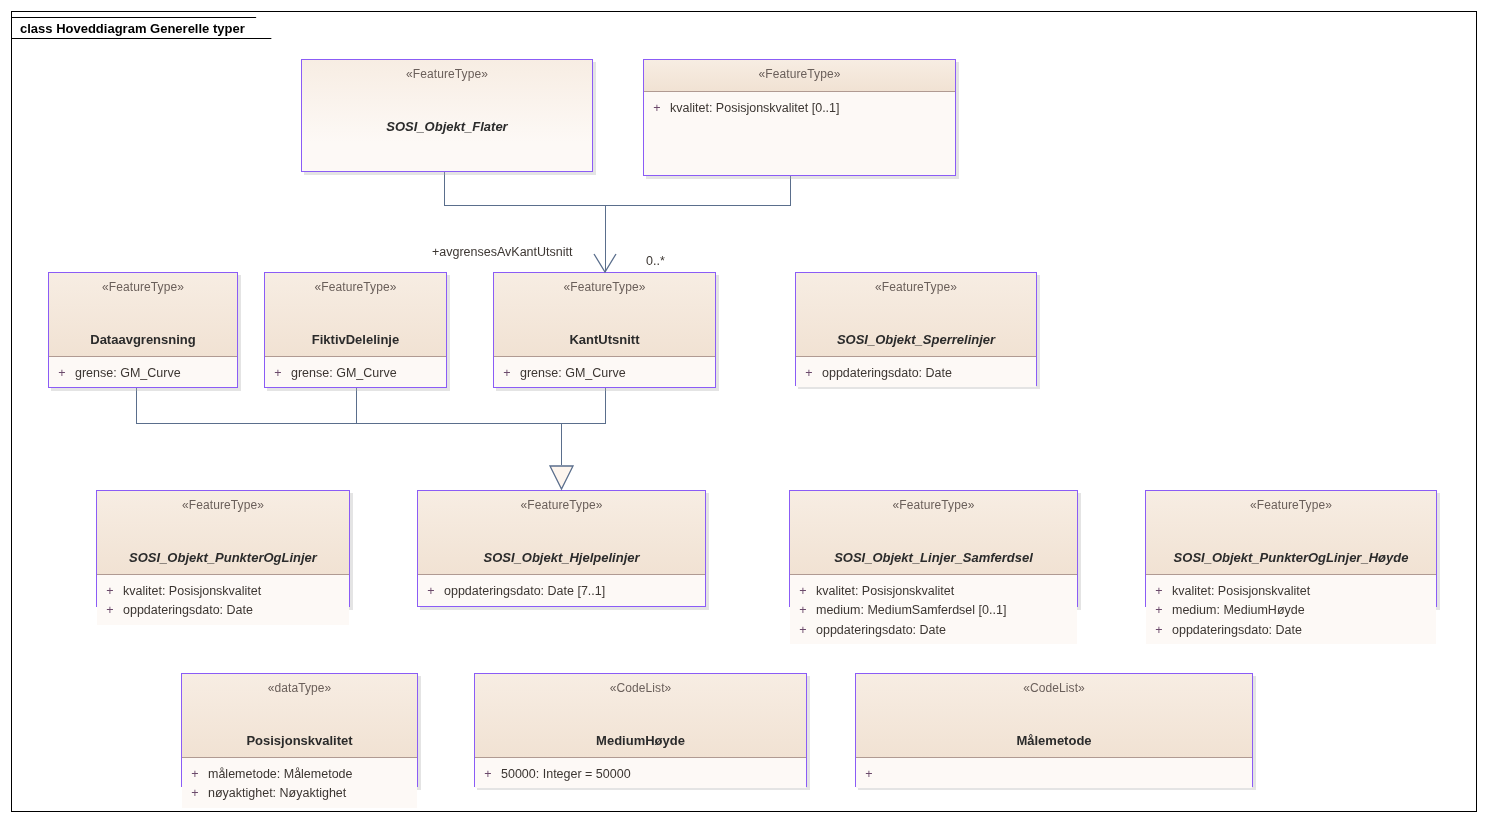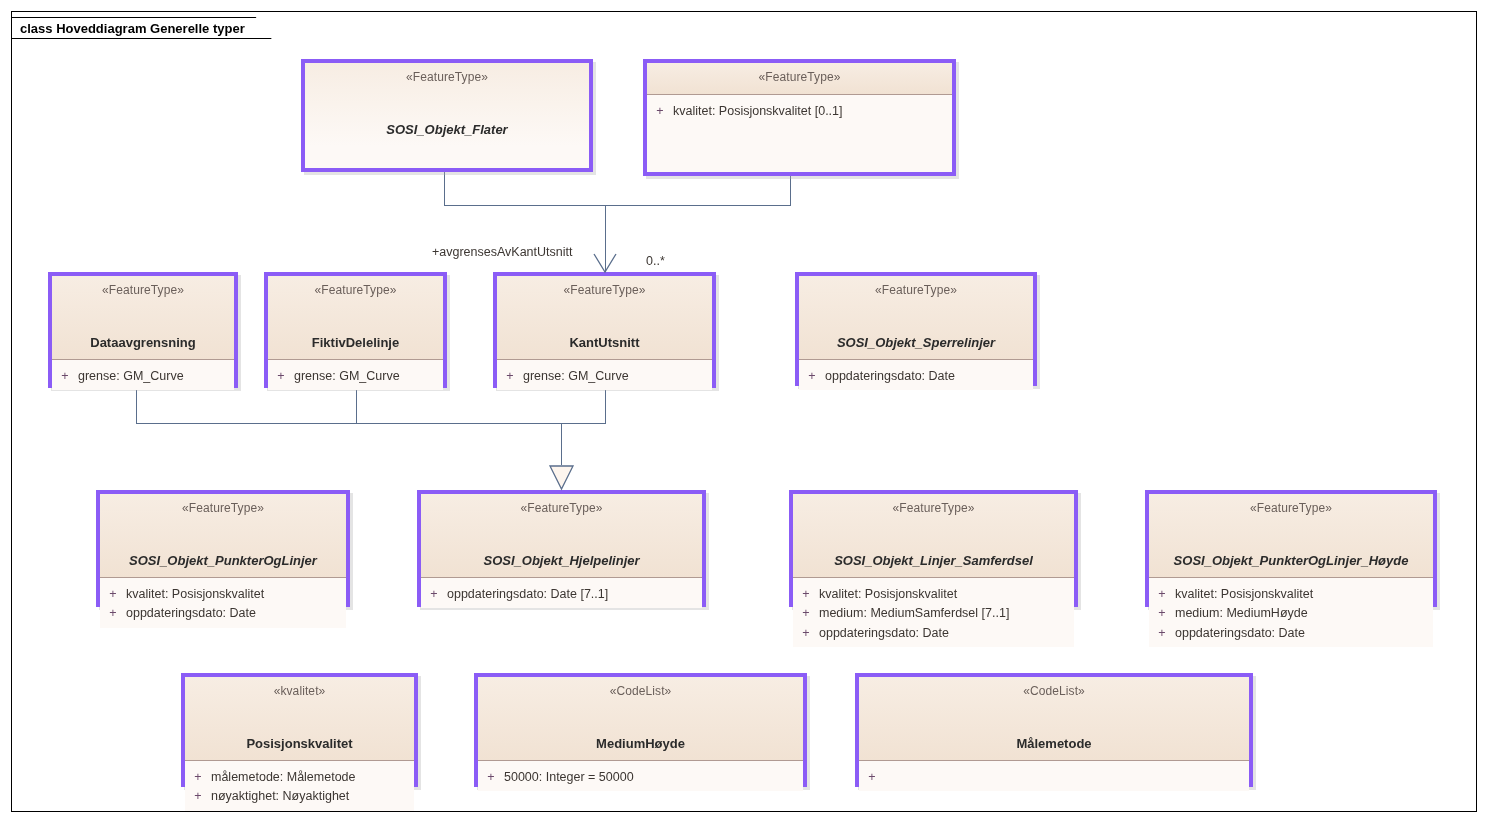--- a/index.html
+++ b/index.html
@@ -44,21 +44,21 @@
     color: #000000;
     white-space: nowrap;
     clip-path: polygon(0 0, calc(100% - 16px) 0, 100% 100%, 0 100%);
     z-index: 6;
     margin-top: 11px;
   }
   
   .uml {
     position: absolute;
     box-sizing: border-box;
-    border: 4px solid #8b5cf6;
+    border: 1px solid #8b5cf6;
     background: #fdf9f6;
     box-shadow: 3px 3px 0 rgba(170,170,170,0.32);
     z-index: 3;
   }
   .uml-head {
     box-sizing: border-box;
     border-bottom: 1px solid #b09a92;
     background: linear-gradient(to bottom, #f7ede3 0%, #f1e2d3 100%);
     text-align: center;
     padding: 7px 6px 8px 6px;
@@ -268,21 +268,21 @@
       <span class="stereo">«FeatureType»</span>
       <span class="cname abstract">SOSI_Objekt_Linjer_Samferdsel</span>
     </div>
     <div class="uml-body">
       <div class="attr">
         <span class="vis">+</span>
         <span class="sig">kvalitet: Posisjonskvalitet</span>
       </div>
       <div class="attr">
         <span class="vis">+</span>
-        <span class="sig">medium: MediumSamferdsel [7..1]</span>
+        <span class="sig">medium: MediumSamferdsel [0..1]</span>
       </div>
       <div class="attr">
         <span class="vis">+</span>
         <span class="sig">oppdateringsdato: Date</span>
       </div>
     </div>
   </div>
 
   <div class="uml" style="left:1145px; top:490px; width:292px; height:117px;">
     <div class="uml-head">
@@ -300,21 +300,21 @@
       </div>
       <div class="attr">
         <span class="vis">+</span>
         <span class="sig">oppdateringsdato: Date</span>
       </div>
     </div>
   </div>
 
   <div class="uml" style="left:181px; top:673px; width:237px; height:114px;">
     <div class="uml-head">
-      <span class="stereo">«kvalitet»</span>
+      <span class="stereo">«dataType»</span>
       <span class="cname">Posisjonskvalitet</span>
     </div>
     <div class="uml-body">
       <div class="attr">
         <span class="vis">+</span>
         <span class="sig">målemetode: Målemetode</span>
       </div>
       <div class="attr">
         <span class="vis">+</span>
         <span class="sig">nøyaktighet: Nøyaktighet</span>

